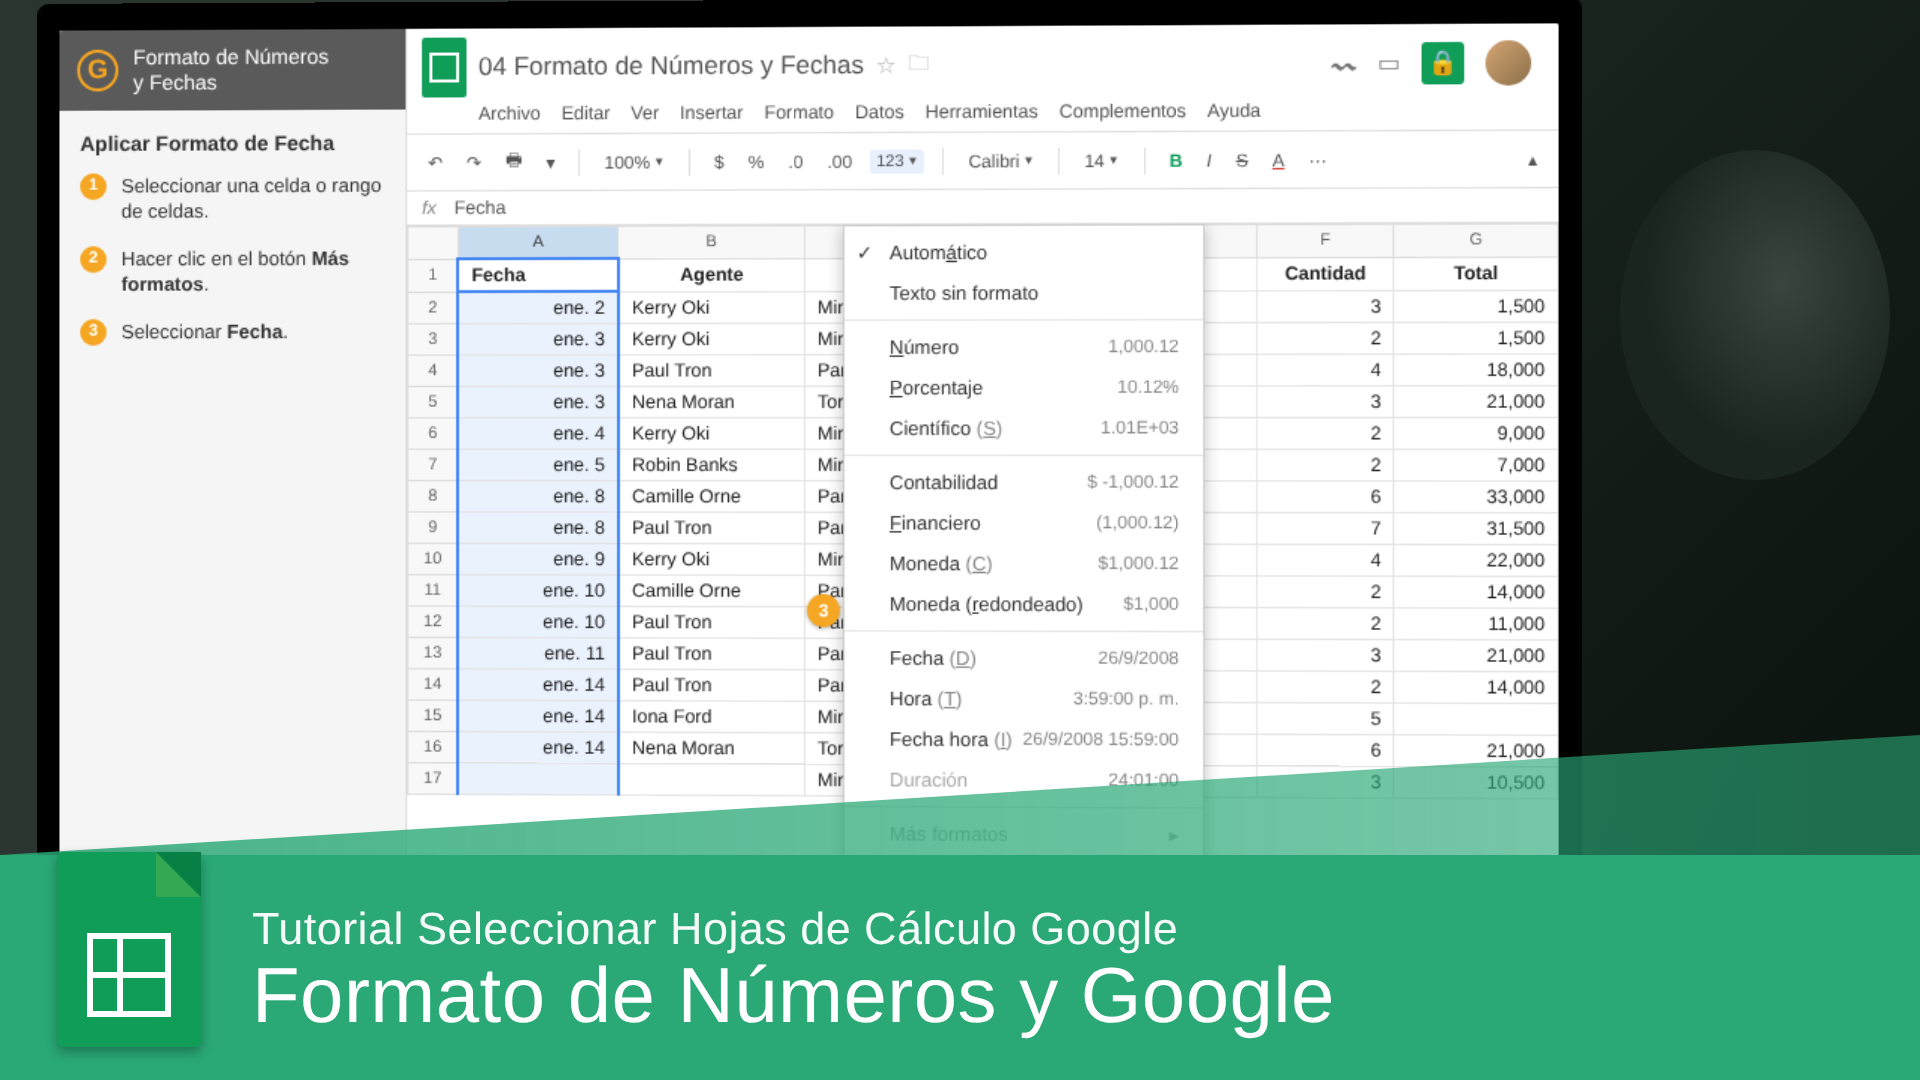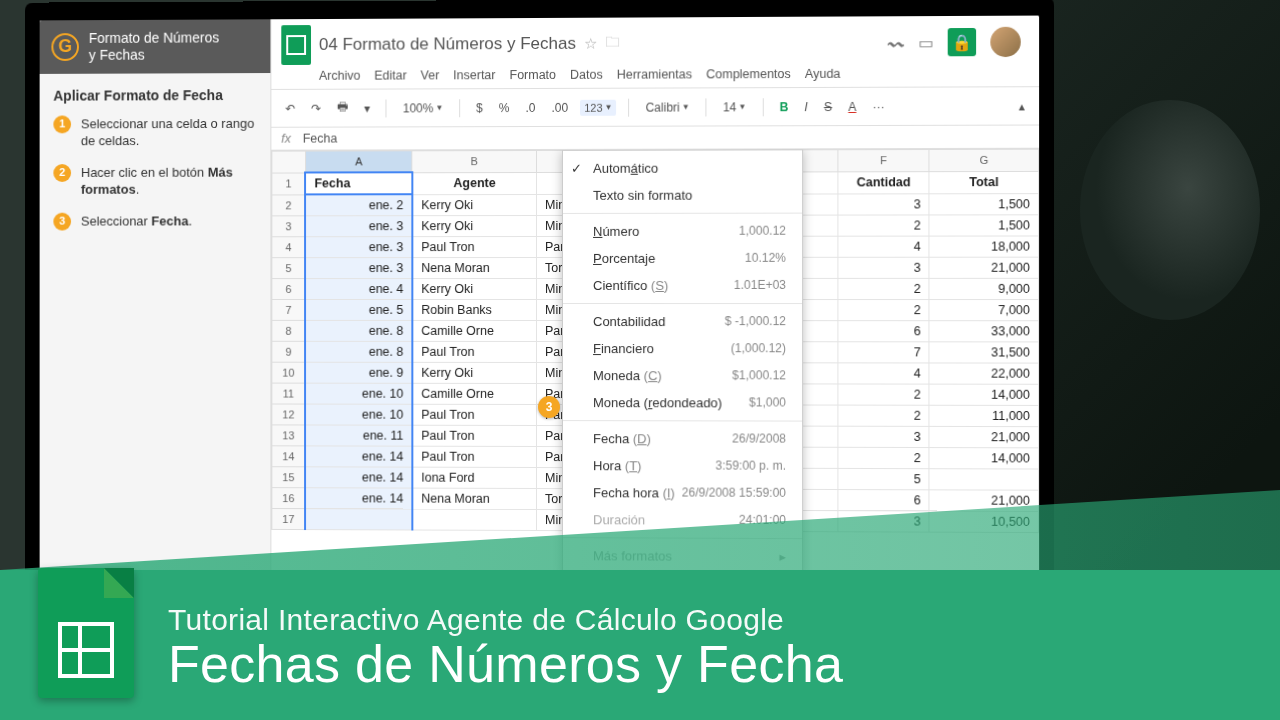--- a/index.html
+++ b/index.html
@@ -436,16 +436,16 @@
     </div>
   </div>
 </div>
 
 <div class="banner">
   <div class="banner-bg"></div>
   <div class="banner-icon">
     <div class="banner-icon-grid"></div>
   </div>
   <div class="banner-text">
-    <div class="banner-sub">Tutorial Interactivo Agente de Cálculo Google</div>
-    <div class="banner-main">Fechas de Números y Fecha</div>
+    <div class="banner-sub">Tutorial Seleccionar Hojas de Cálculo Google</div>
+    <div class="banner-main">Formato de Números y Google</div>
   </div>
 </div>
 
 </body></html>

